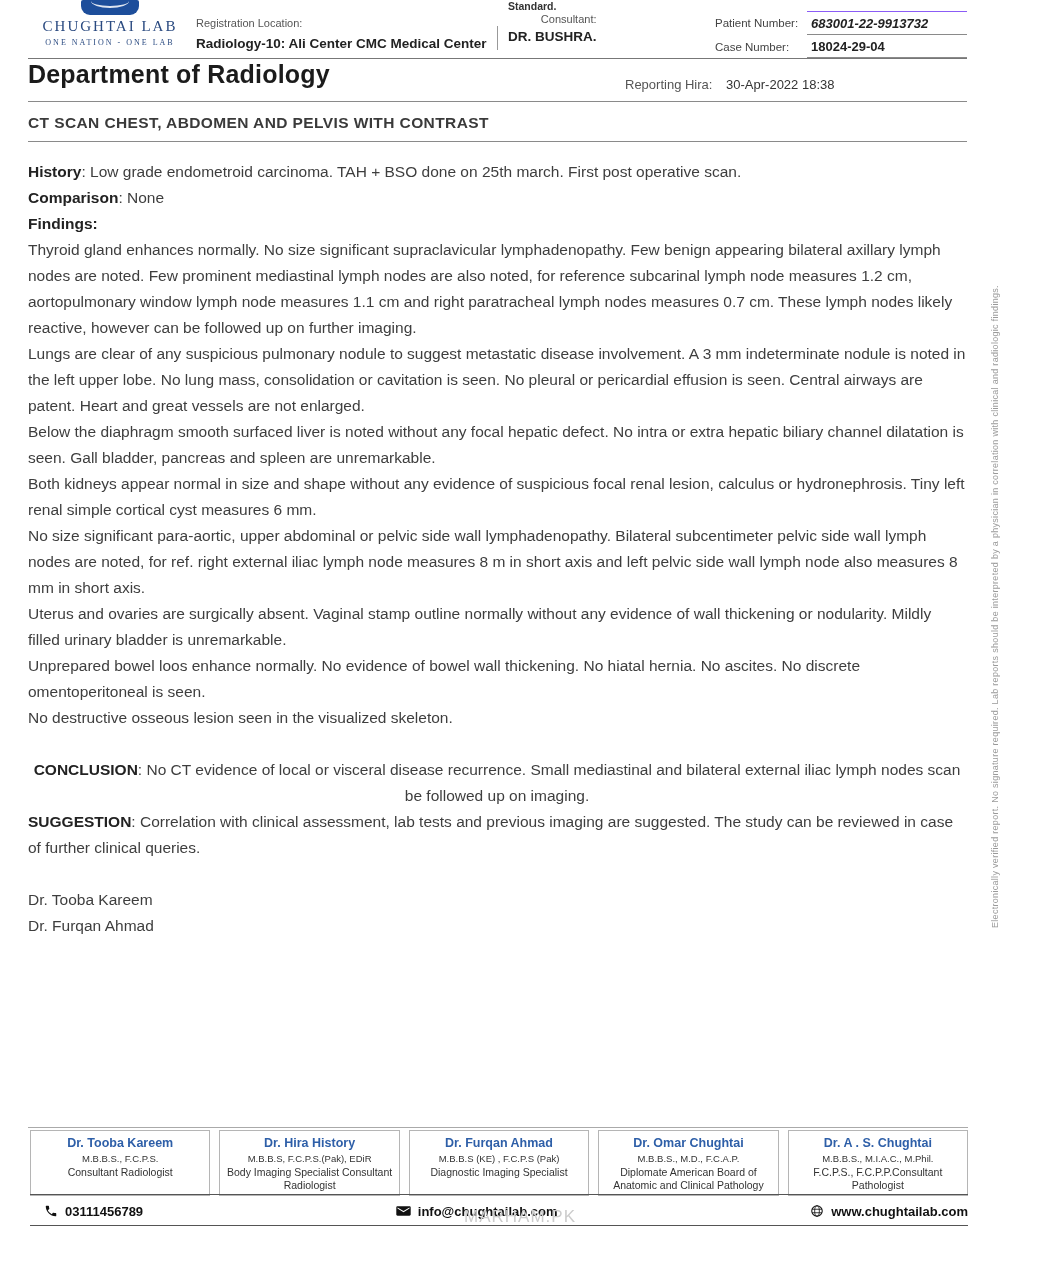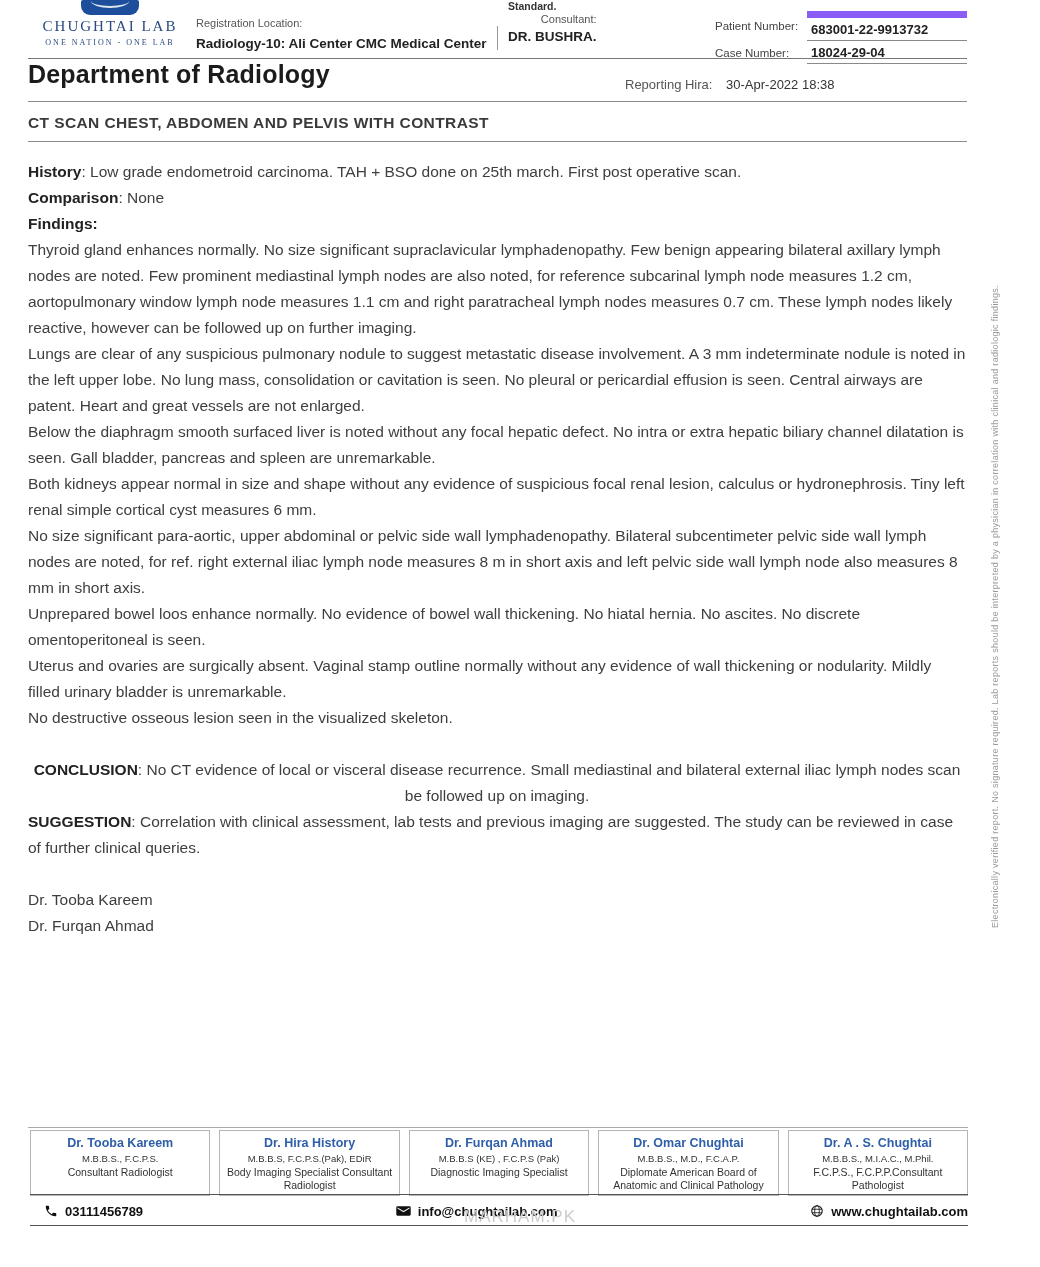--- a/index.html
+++ b/index.html
@@ -39,21 +39,21 @@
 
   .consultant-block { position:absolute; left:508px; top:0; }
   .standard-text { font-size:10.5px; font-weight:bold; color:#333; }
   .consultant-block .small-label { display:block; margin-top:1px;text-align:right; }
   .consultant-value { font-size:13.5px; font-weight:bold; color:#222; margin-top:4px; white-space:nowrap; }
 
   .patient-block { position:absolute; right:73px; top:11px; width:252px; }
   .p-row { display:flex; }
   .p-label { width:92px; font-size:11.5px; color:#444; display:flex; align-items:center; }
   .p-value { flex:1; font-weight:bold; font-size:13px; color:#222; padding:4px 0 3px 4px; white-space:nowrap; }
-  .v-first  { border-top:7px solid #8b5cf6; border-bottom:1px solid #8a8a8a; }
+  .v-first  { border-top:1px solid #8b5cf6; border-bottom:1px solid #8a8a8a;font-style:italic; }
   .v-second { border-bottom:1px solid #8a8a8a; }
 
   .rule { position:absolute; left:28px; right:73px; height:1px; background:#8a8a8a; }
   .rule-header { top:58px; background:#777; }
   .rule-dept   { top:101px; }
   .rule-title  { top:141px; }
 
   
   .dept-title {
     position:absolute; left:28px; top:60px;
@@ -166,22 +166,22 @@
   <div class="body-text">
     <p><span class="b">History</span><span>: Low grade endometroid carcinoma. TAH + BSO done on 25th march. First post operative scan.</span></p>
     <p><span class="b">Comparison</span><span>: None</span></p>
     <p><span class="b">Findings</span><span class="b">:</span></p>
 
     <p>Thyroid gland enhances normally. No size significant supraclavicular lymphadenopathy. Few benign appearing bilateral axillary lymph nodes are noted. Few prominent mediastinal lymph nodes are also noted, for reference subcarinal lymph node measures 1.2 cm, aortopulmonary window lymph node measures 1.1 cm and right paratracheal lymph nodes measures 0.7 cm. These lymph nodes likely reactive, however can be followed up on further imaging.</p>
     <p>Lungs are clear of any suspicious pulmonary nodule to suggest metastatic disease involvement. A 3 mm indeterminate nodule is noted in the left upper lobe. No lung mass, consolidation or cavitation is seen. No pleural or pericardial effusion is seen. Central airways are patent. Heart and great vessels are not enlarged.</p>
     <p>Below the diaphragm smooth surfaced liver is noted without any focal hepatic defect.  No intra or extra hepatic biliary channel dilatation is seen. Gall bladder, pancreas and spleen are unremarkable.</p>
     <p>Both kidneys appear normal in size and shape without any evidence of suspicious focal renal lesion, calculus or hydronephrosis. Tiny left renal simple cortical cyst measures 6 mm.</p>
     <p>No size significant para-aortic, upper abdominal or pelvic side wall lymphadenopathy. Bilateral subcentimeter pelvic side wall lymph nodes are noted, for ref. right external iliac lymph node measures 8 m in short axis and left pelvic side wall lymph node also measures 8 mm in short axis.</p>
+    <p>Uterus and ovaries are surgically absent. Vaginal stamp outline normally without any evidence of wall thickening or nodularity. Mildly filled urinary bladder is unremarkable.</p>
     <p>Unprepared bowel loos enhance normally. No evidence of bowel wall thickening. No hiatal hernia. No ascites. No discrete omentoperitoneal is seen.</p>
-    <p>Uterus and ovaries are surgically absent. Vaginal stamp outline normally without any evidence of wall thickening or nodularity. Mildly filled urinary bladder is unremarkable.</p>
     <p>No destructive osseous lesion seen in the visualized skeleton.</p>
 
     <p class="gap-above"><span class="b">CONCLUSION</span><span>: No CT evidence of local or visceral disease recurrence. Small mediastinal and bilateral external iliac lymph nodes scan be followed up on imaging.</span></p>
     <p><span class="b">SUGGESTION</span><span>: Correlation with clinical assessment, lab tests and previous imaging are suggested. The study can be reviewed in case of further clinical queries.</span></p>
 
     <div class="sig-block">
       <p>Dr. Tooba Kareem</p>
       <p>Dr. Furqan Ahmad</p>
     </div>
   </div>

